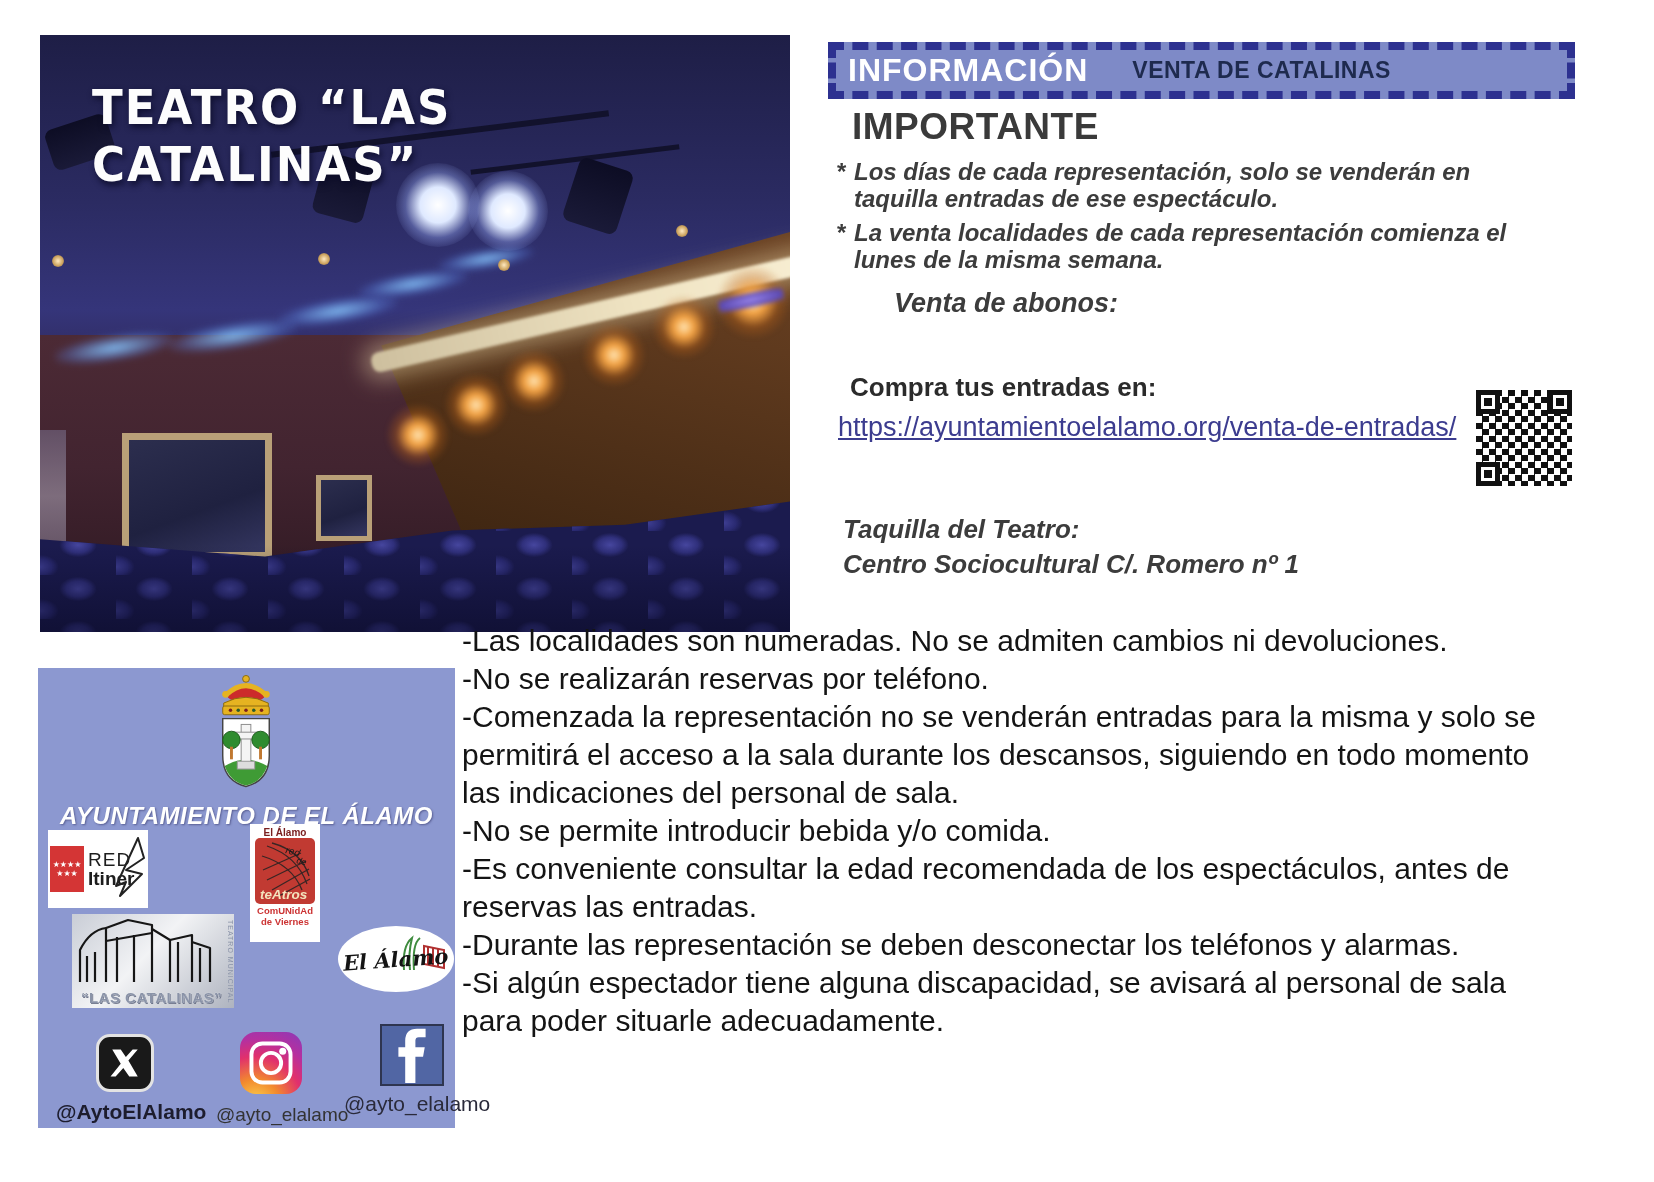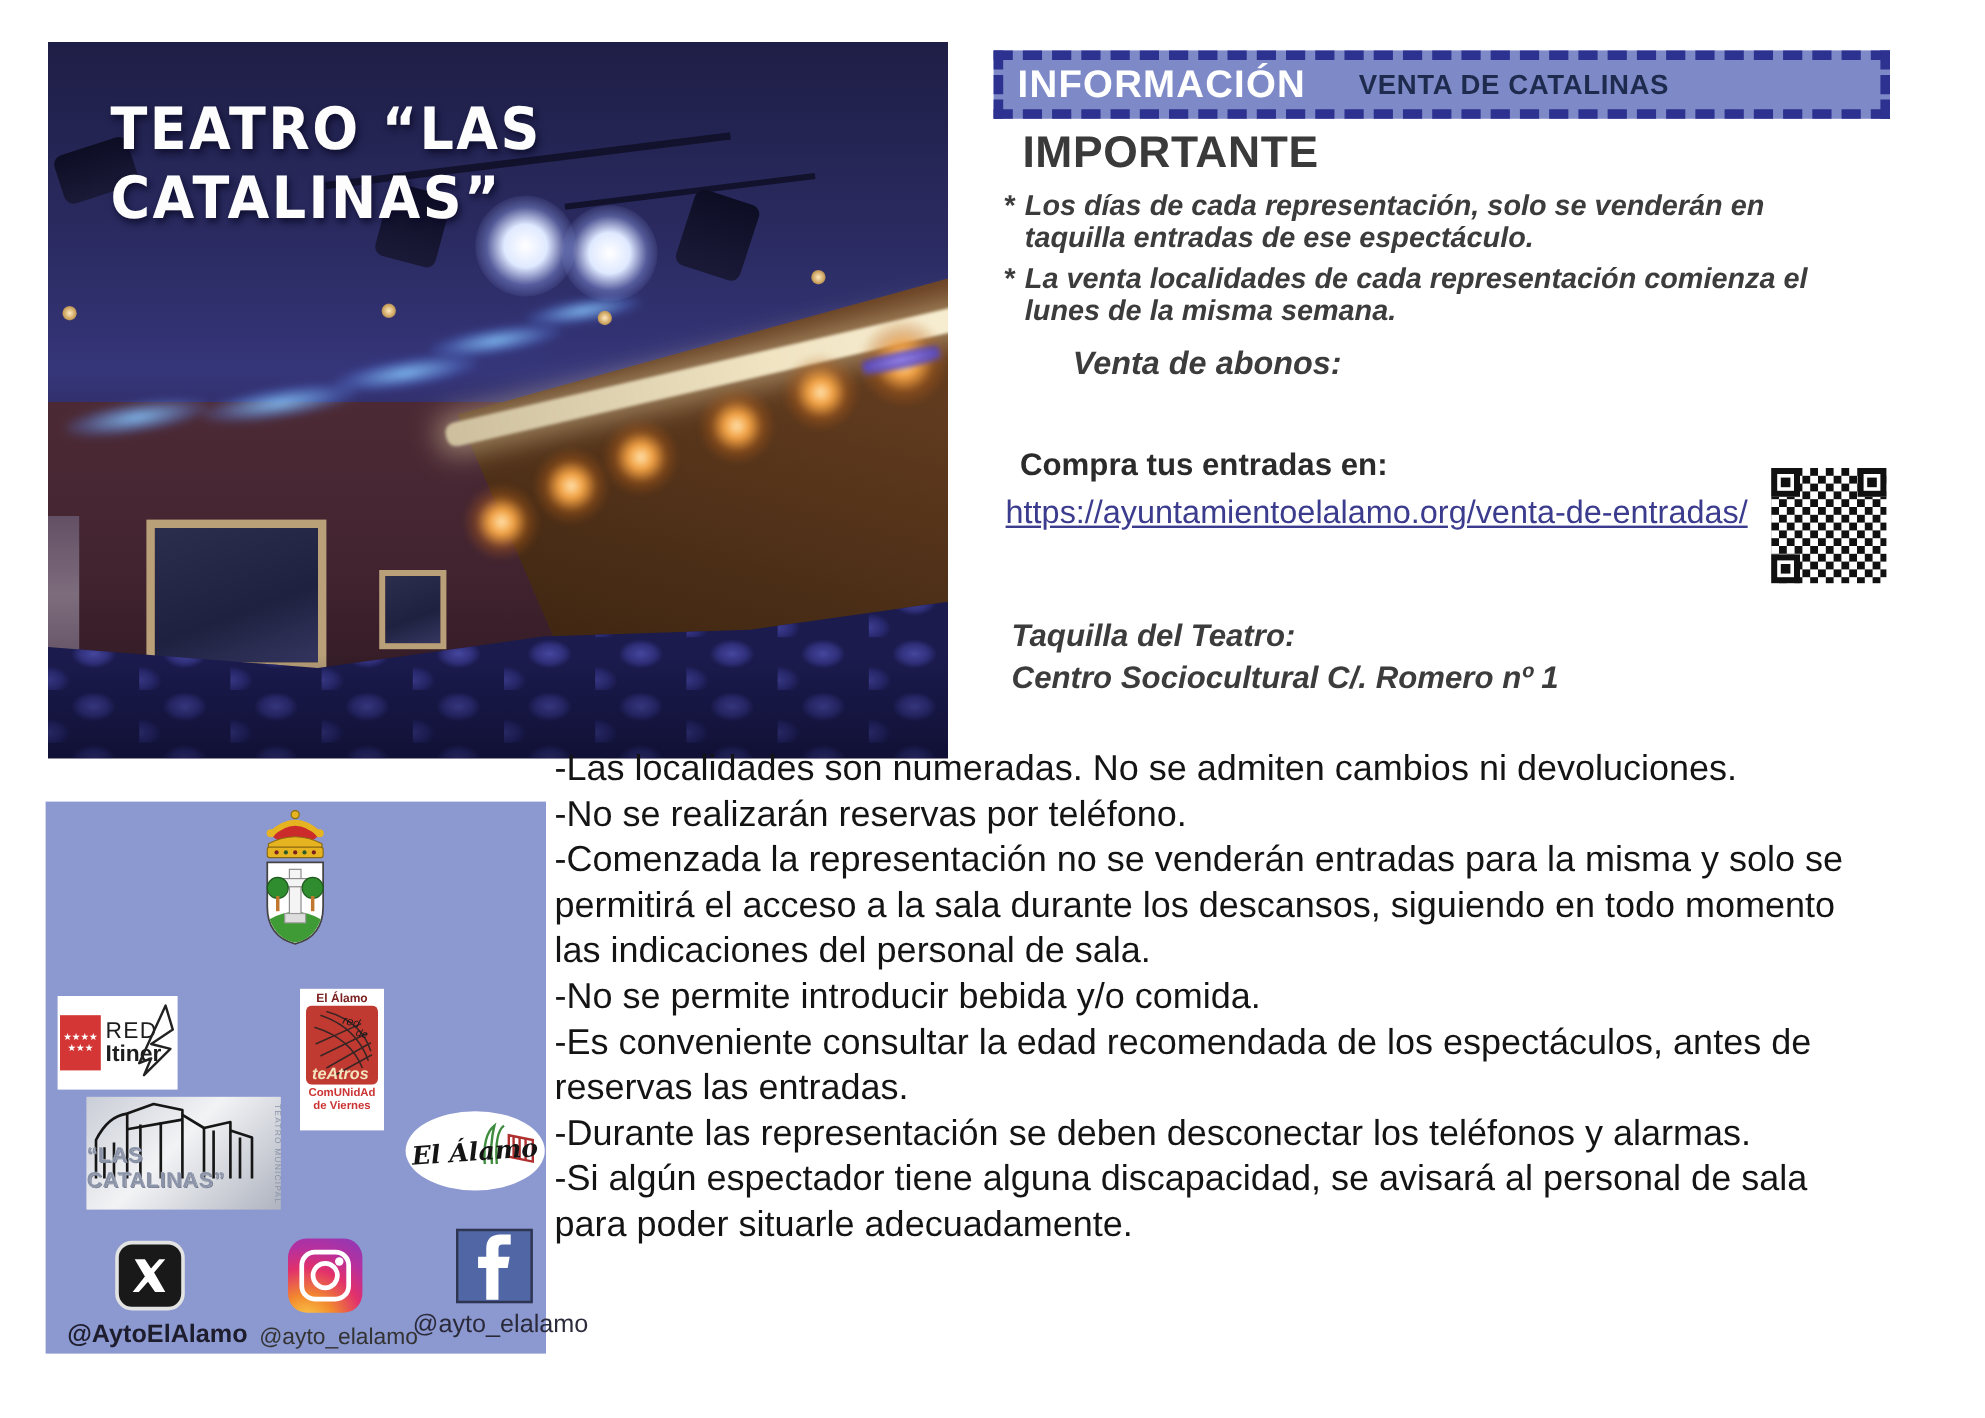--- a/index.html
+++ b/index.html
@@ -79,21 +79,21 @@
   .itiner{left:10px;top:162px;width:100px;height:78px;display:flex;align-items:center;padding:2px;box-sizing:border-box;}
   .it-sq{width:34px;height:46px;background:#d43535;color:#fff;display:flex;flex-direction:column;
         align-items:center;justify-content:center;font-size:8px;line-height:9px;flex:0 0 34px;}
   .it-txt{margin-left:4px;color:#1d1d1d;font-size:19px;line-height:19px;font-weight:bold;}
   .it-txt .thin{font-weight:normal;letter-spacing:1px;}
   .it-arrow{position:absolute;right:2px;top:6px;}
   .teatros{left:212px;top:156px;width:70px;height:118px;display:flex;flex-direction:column;align-items:center;padding:3px 2px;box-sizing:border-box;}
   .tt-top{font-size:10px;font-weight:bold;color:#7a2020;}
   .tt-org{font-size:9.5px;font-weight:bold;color:#c33;line-height:10.5px;text-align:center;margin-top:2px;}
   .catalinas{left:34px;top:246px;width:162px;height:94px;background:linear-gradient(135deg,#c9cdd6,#f2f3f5 45%,#aeb3bf);position:absolute;}
-  .cat-caption{position:absolute;left:0;bottom:14px;width:150px;text-align:left;font-size:18px;font-weight:bold;
+  .cat-caption{position:absolute;left:0;bottom:2px;width:150px;text-align:right;font-size:15px;font-weight:bold;
       color:#8a93a8;text-shadow:0 0 1px #fff,1px 1px 0 #6b7288;letter-spacing:.5px;}
   .cat-side{position:absolute;right:0px;top:6px;font-size:7px;color:#8a93a8;writing-mode:vertical-rl;letter-spacing:1px;}
   .oval{left:300px;top:258px;width:116px;height:66px;background:#fff;border-radius:50%;display:flex;align-items:center;justify-content:center;overflow:hidden;}
   .oval-txt{font-family:"DejaVu Serif",serif;font-style:italic;font-weight:bold;font-size:21px;color:#141414;transform:rotate(-4deg);z-index:2;}
   .oval svg{position:absolute;right:6px;top:8px;}
   .soc-x{left:58px;top:366px;width:58px;height:58px;background:#191919;border-radius:14px;
         border:3px solid #e3e3e3;box-sizing:border-box;display:flex;align-items:center;justify-content:center;}
   .soc-ig{left:202px;top:364px;width:62px;height:62px;border-radius:16px;
         background:radial-gradient(circle at 25% 115%,#fdd84f 0%,#f28a2e 28%,#e1306c 55%,#b5309f 75%,#8a3ab9 100%);
         display:flex;align-items:center;justify-content:center;}
@@ -220,20 +220,21 @@
         <rect x="45" y="52" width="10" height="42" fill="#f4f4f4" stroke="#8b8b8b" stroke-width="1"></rect>
         <rect x="38" y="60" width="24" height="7" fill="#f4f4f4" stroke="#8b8b8b" stroke-width="1"></rect>
         <rect x="41" y="90" width="18" height="8" fill="#ddd" stroke="#999" stroke-width="1"></rect>
         <circle cx="35" cy="68" r="9" fill="#2f8c2f" stroke="#1d5c1d" stroke-width="1"></circle>
         <rect x="33.5" y="75" width="3" height="13" fill="#c07830"></rect>
         <circle cx="65" cy="68" r="9" fill="#2f8c2f" stroke="#1d5c1d" stroke-width="1"></circle>
         <rect x="63.5" y="75" width="3" height="13" fill="#c07830"></rect>
       </svg>
     </div>
 
+    <div class="abs muni">AYUNTAMIENTO DE EL ÁLAMO</div>
 
     <div class="abs logo-box itiner">
       <div class="it-sq">
         <span>★★★★</span>
         <span>★★★</span>
       </div>
       <div class="it-txt">
         <div class="thin">RED</div>
         <div>Itiner</div>
       </div>

